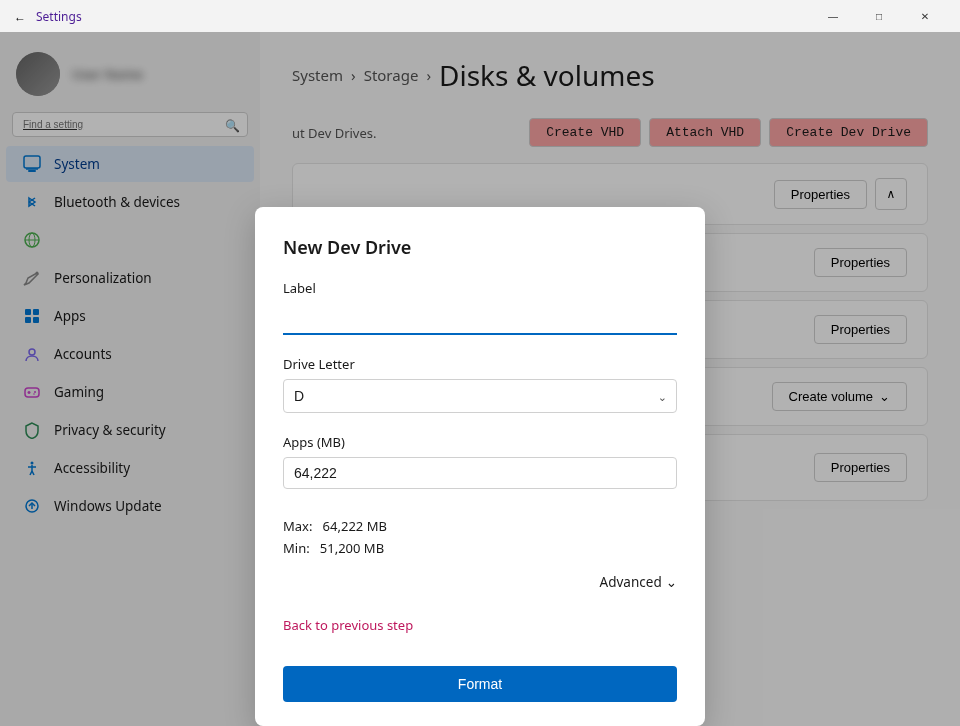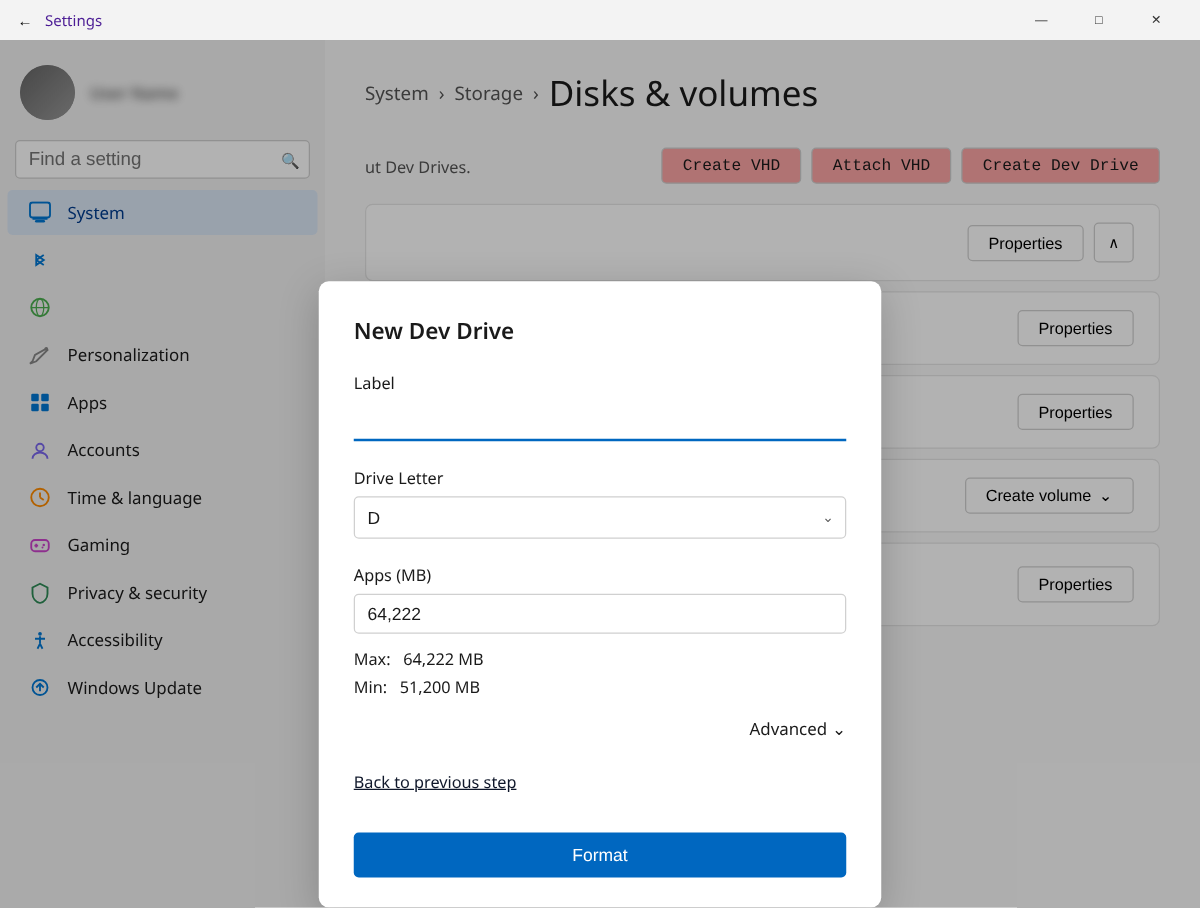--- a/index.html
+++ b/index.html
@@ -93,23 +93,24 @@
     .search-box {
       margin: 0 12px 8px 12px;
       position: relative;
     }
     .search-input {
       width: 100%;
       padding: 6px 24px 6px 10px;
       border: 1px solid #d0d0d0;
       border-radius: 4px;
       background: #fff;
-      font-size: 15px;
+      font-size: 10px;
       color: #333;
       outline: none;
+      text-decoration: underline;
     }
     .search-icon-wrap {
       position: absolute; right: 8px; top: 50%;
       transform: translateY(-50%);
       color: #666; font-size: 12px;
     }
 
     .nav-item {
       display: flex;
       align-items: center;
@@ -276,45 +277,44 @@
 
     .size-field {
       width: 100%;
       padding: 7px 10px;
       border: 1px solid #d0d0d0;
       border-radius: 4px;
       font-size: 14px;
       outline: none;
       color: #1a1a1a;
       background: #fff;
-      margin-bottom: 11px;
+      margin-bottom: 28px;
     }
     .size-info {
       font-size: 13px;
       color: #1a1a1a;
       margin-bottom: 4px;
     }
     .size-info span { color: #1a1a1a; }
 
     .advanced-row {
       display: flex;
       align-items: center;
       justify-content: flex-end;
       margin: 16px 0 24px 0;
       cursor: pointer;
       color: #1a1a1a;
       font-size: 13.5px;
       gap: 4px;
     }
 
     .back-link {
-      color: #0f172a;
+      color: #be185d;
       font-size: 13px;
       cursor: pointer;
-      text-decoration: underline;
       margin-bottom: 24px;
       display: inline-block;
     }
 
     .dialog-footer {
       display: flex;
       gap: 8px;
       margin-top: 8px;
     }
     .btn-primary {
@@ -400,20 +400,21 @@
     </div>
 
     <div class="nav-item">
       <span class="nav-icon icon-bluetooth">
         <svg width="18" height="18" viewBox="0 0 18 18" fill="none">
           <path d="M6 5l6 4-6 4V5z" stroke="#0078d4" stroke-width="1.5" fill="none"></path>
           <path d="M6 9l6-4" stroke="#0078d4" stroke-width="1.5"></path>
           <path d="M6 9l6 4" stroke="#0078d4" stroke-width="1.5"></path>
         </svg>
       </span>
+      <span class="nav-label">Bluetooth &amp; devices</span>
     </div>
 
     <div class="nav-item">
       <span class="nav-icon icon-network">
         <svg width="18" height="18" viewBox="0 0 18 18" fill="none">
           <circle cx="9" cy="9" r="7" stroke="#4caf50" stroke-width="1.5" fill="none"></circle>
           <ellipse cx="9" cy="9" rx="3" ry="7" stroke="#4caf50" stroke-width="1"></ellipse>
           <line x1="2" y1="9" x2="16" y2="9" stroke="#4caf50" stroke-width="1"></line>
         </svg>
       </span>
@@ -444,30 +445,20 @@
     <div class="nav-item">
       <span class="nav-icon icon-accounts">
         <svg width="18" height="18" viewBox="0 0 18 18" fill="none">
           <circle cx="9" cy="7" r="3" stroke="#7b68ee" stroke-width="1.5" fill="none"></circle>
           <path d="M3 16c0-3 2.7-5 6-5s6 2 6 5" stroke="#7b68ee" stroke-width="1.5" fill="none"></path>
         </svg>
       </span>
       <span class="nav-label">Accounts</span>
     </div>
 
-    <div class="nav-item">
-      <span class="nav-icon icon-time">
-        <svg width="18" height="18" viewBox="0 0 18 18" fill="none">
-          <circle cx="9" cy="9" r="7" stroke="#ff8c00" stroke-width="1.5" fill="none"></circle>
-          <line x1="9" y1="5" x2="9" y2="9" stroke="#ff8c00" stroke-width="1.5"></line>
-          <line x1="9" y1="9" x2="12" y2="11" stroke="#ff8c00" stroke-width="1.5"></line>
-        </svg>
-      </span>
-      <span class="nav-label">Time &amp; language</span>
-    </div>
 
     <div class="nav-item">
       <span class="nav-icon icon-gaming">
         <svg width="18" height="18" viewBox="0 0 18 18" fill="none">
           <rect x="2" y="5" width="14" height="9" rx="3" stroke="#cc44cc" stroke-width="1.5" fill="none"></rect>
           <line x1="6" y1="8" x2="6" y2="11" stroke="#cc44cc" stroke-width="1.5"></line>
           <line x1="4.5" y1="9.5" x2="7.5" y2="9.5" stroke="#cc44cc" stroke-width="1.5"></line>
           <circle cx="12" cy="9" r="1" fill="#cc44cc"></circle>
           <circle cx="11" cy="11" r="0.8" fill="#cc44cc"></circle>
         </svg>

